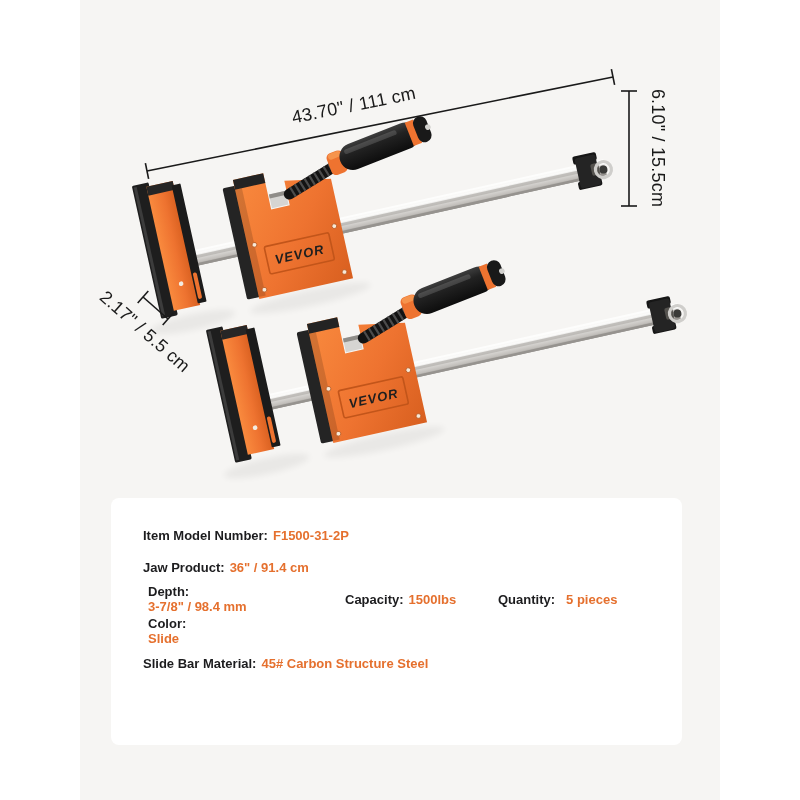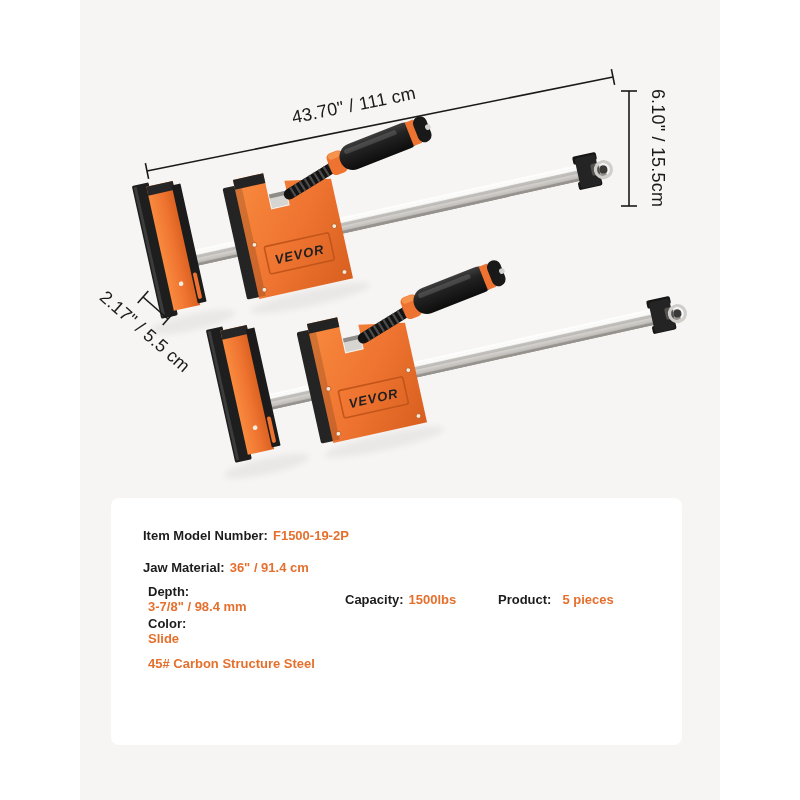--- a/index.html
+++ b/index.html
@@ -147,47 +147,48 @@
     <line x1="137.7" y1="303.0" x2="148.3" y2="291.0"></line>
     <line x1="162.7" y1="325.0" x2="173.3" y2="313.0"></line>
   </g>
   <text class="dim-text" transform="translate(141,336) rotate(41.3)" text-anchor="middle">2.17" / 5.5 cm</text>
 </svg>
 
 <div class="spec-panel">
   <div class="spec-row">
     <span class="pair">
       <span class="lbl">Item Model Number:</span>
-      <span class="val">F1500-19-2P</span>
+      <span class="val">F1500-31-2P</span>
     </span>
   </div>
   <div class="spec-row">
     <span class="pair">
-      <span class="lbl">Jaw Material:</span>
+      <span class="lbl">Jaw Product:</span>
       <span class="val">36" / 91.4 cm</span>
     </span>
   </div>
   <div class="spec-row">
     <span class="pair w202">
       <span class="lbl">Depth:</span>
       <span class="val">3-7/8" / 98.4 mm</span>
     </span>
     <span class="pair w153">
       <span class="lbl">Capacity:</span>
       <span class="val">1500lbs</span>
     </span>
     <span class="pair qgap">
-      <span class="lbl">Product:</span>
+      <span class="lbl">Quantity:</span>
       <span class="val">5 pieces</span>
     </span>
   </div>
   <div class="spec-row">
     <span class="pair w202">
       <span class="lbl">Color:</span>
       <span class="val">Slide</span>
     </span>
   </div>
   <div class="spec-row">
     <span class="pair">
+      <span class="lbl">Slide Bar Material:</span>
       <span class="val">45# Carbon Structure Steel</span>
     </span>
   </div>
 </div>
 
 </body></html>

